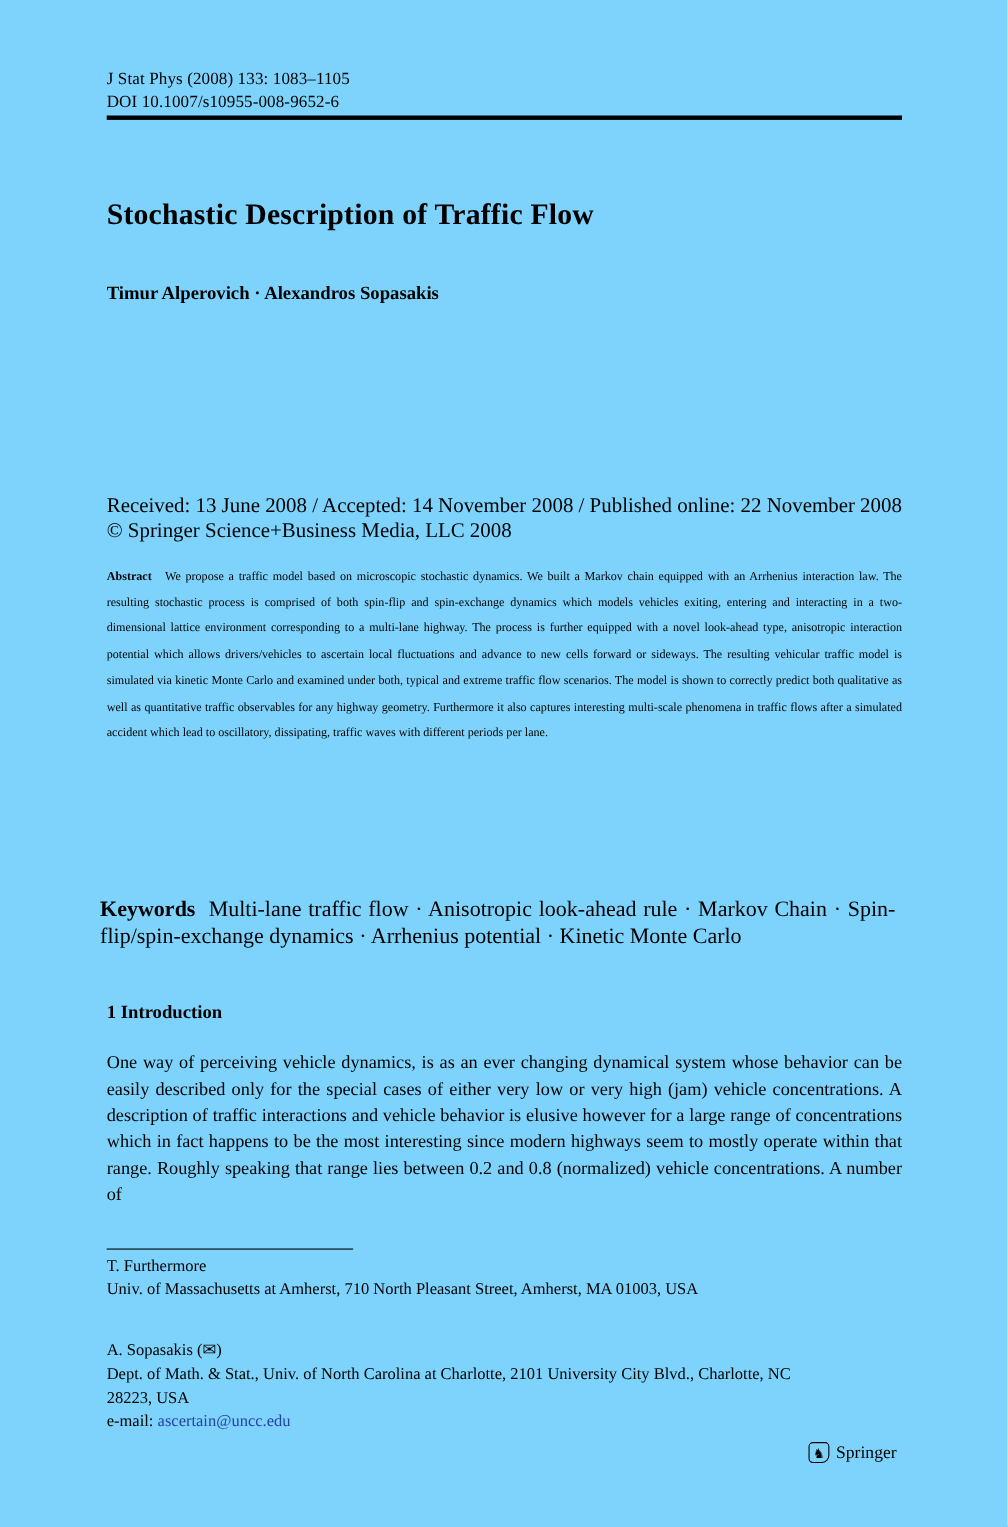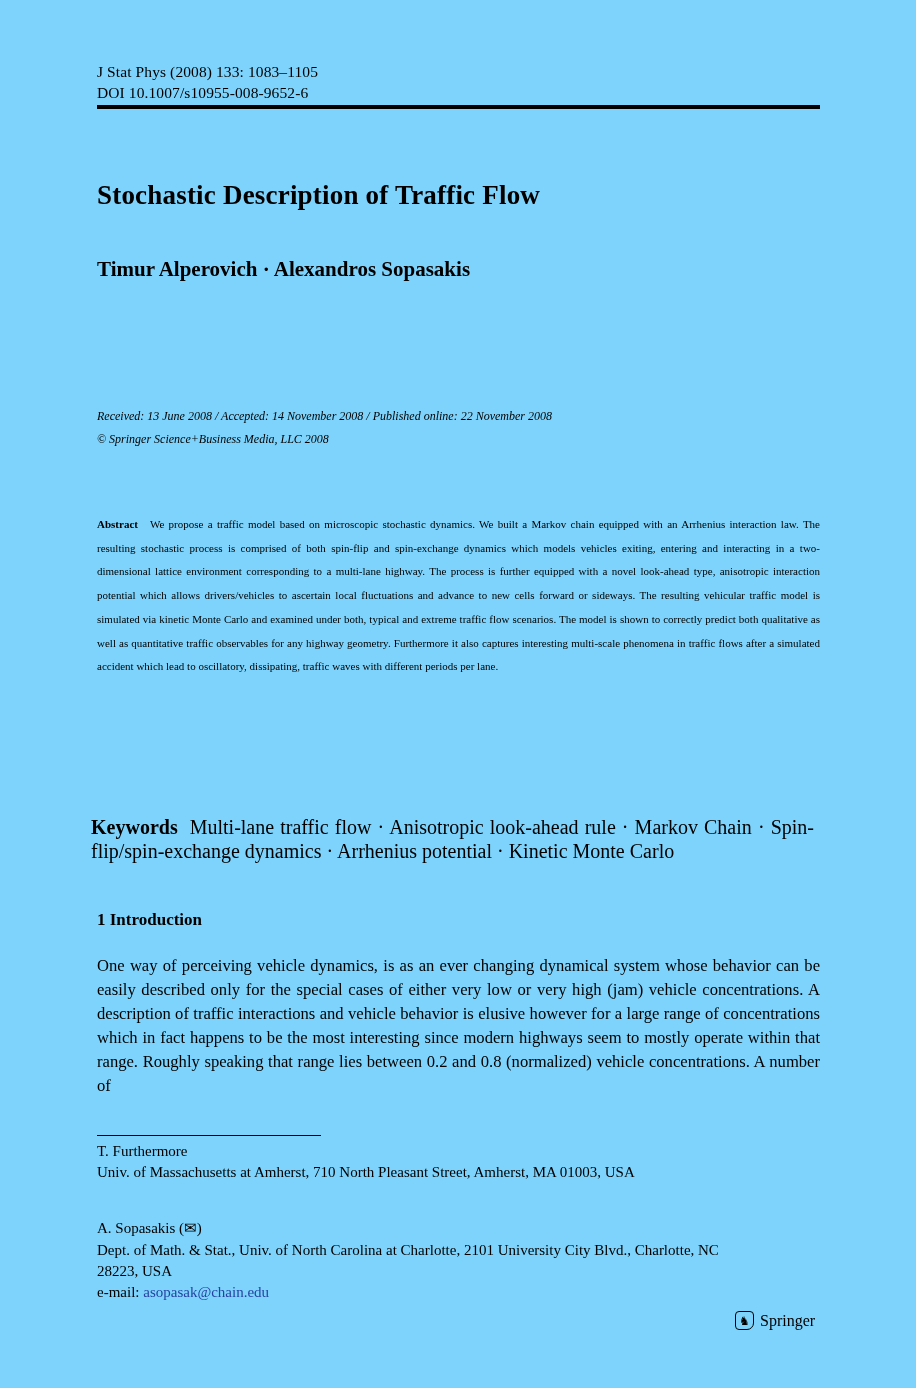--- a/index.html
+++ b/index.html
@@ -31,29 +31,28 @@
     background: #000000;
   }
   .paper-title {
     left: 97px; top: 180px;
     font-size: 27px;
     font-weight: bold;
     letter-spacing: 0.2px;
   }
   .authors-line {
     left: 97px; top: 257px;
-    font-size: 21px;
+    font-size: 17px;
     font-weight: bold;
   }
   .dates-block {
-    left: 97px; top: 405px;
+    left: 97px; top: 449px;
     width: 723px;
-    font-size: 12px;
+    font-size: 19px;
     line-height: 22.5px;
-    font-style: italic;
   }
   .abstract-block {
     left: 97px; top: 513px;
     width: 723px;
     font-size: 11px;
     line-height: 23.7px;
     text-align: justify;
   }
   .bold-label {
     font-weight: bold;
@@ -153,21 +152,21 @@
 
   <div class="abs footnotes-block">
     <div>
       <div>T. Furthermore</div>
       <div>Univ. of Massachusetts at Amherst, 710 North Pleasant Street, Amherst, MA 01003, USA</div>
     </div>
     <div class="footnote-author2">
       <div>A. Sopasakis (✉)</div>
       <div>Dept. of Math. &amp; Stat., Univ. of North Carolina at Charlotte, 2101 University City Blvd., Charlotte, NC</div>
       <div>28223, USA</div>
-      <div><span>e-mail: </span><a class="email-link">asopasak@chain.edu</a></div>
+      <div><span>e-mail: </span><a class="email-link">ascertain@uncc.edu</a></div>
     </div>
   </div>
 
   <div class="abs springer-footer">
     <span class="springer-mark">♞</span>
     <span>Springer</span>
   </div>
 
 </div>
 

